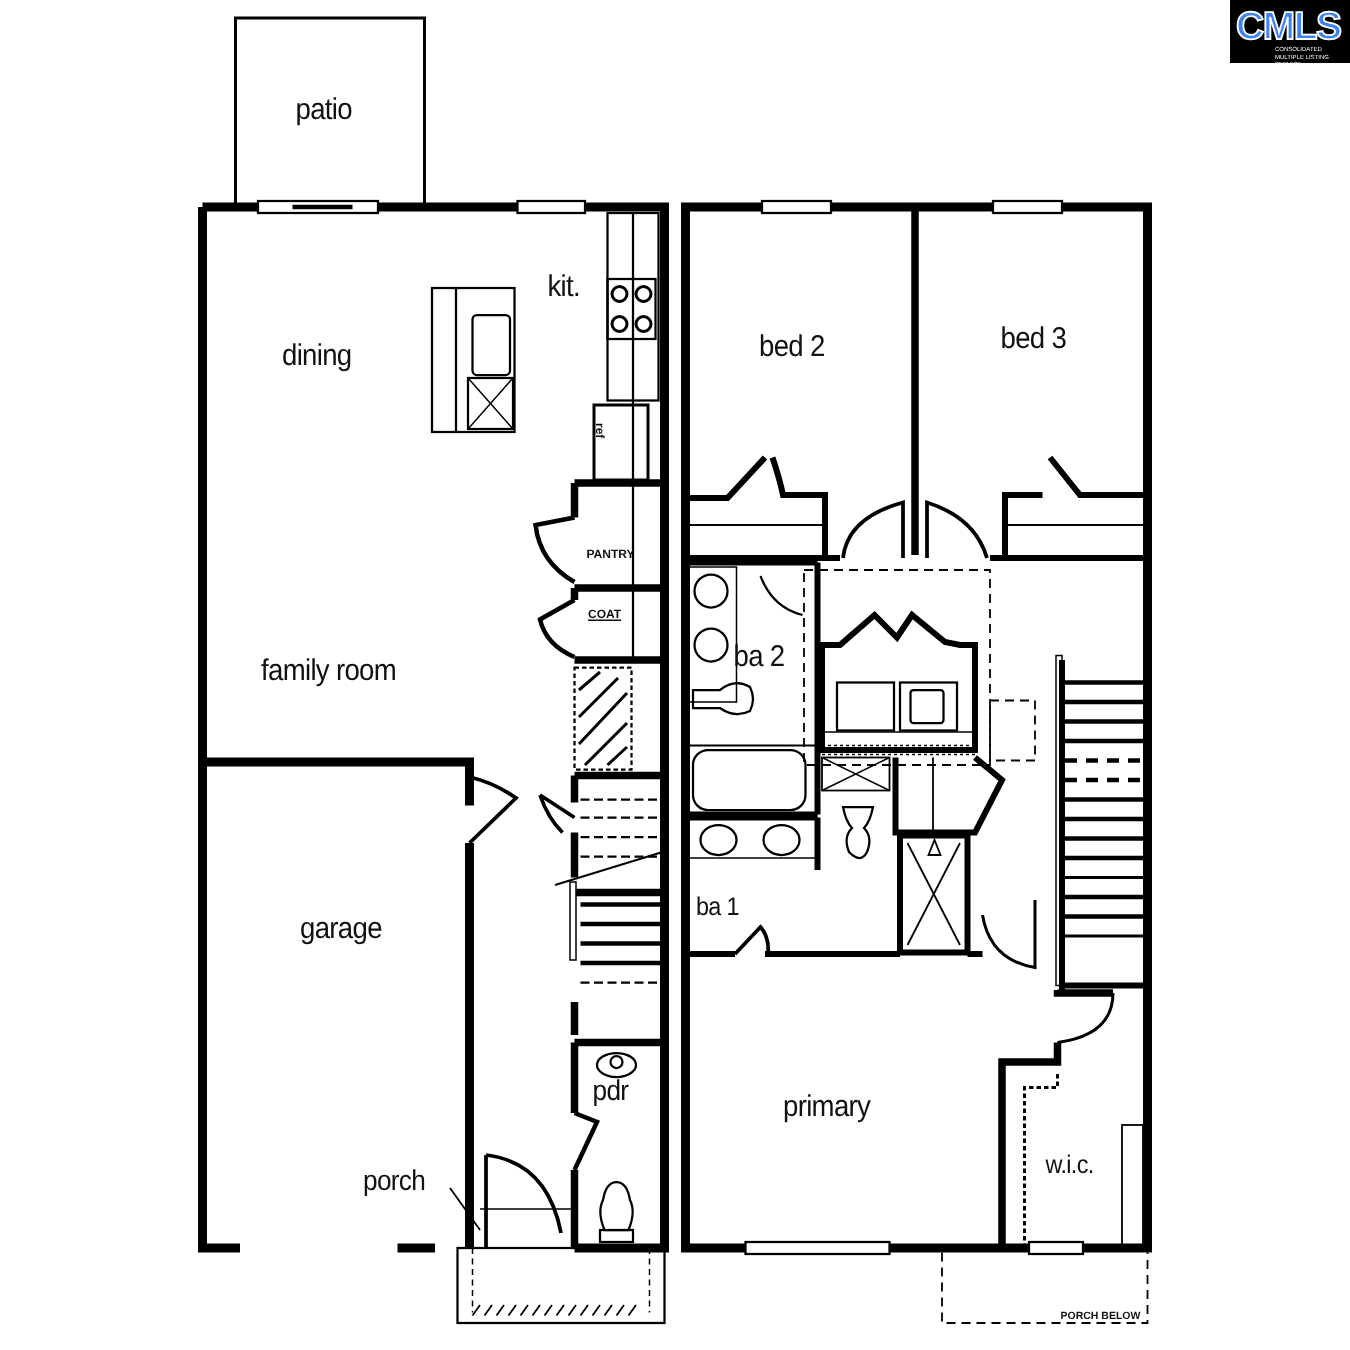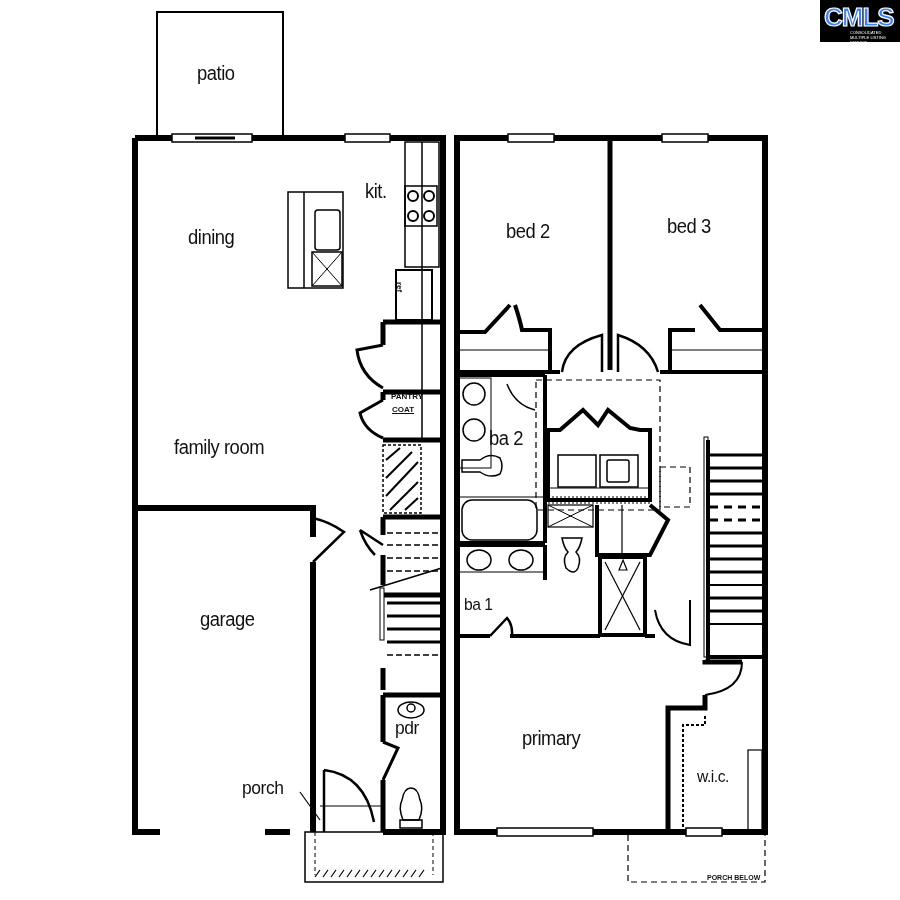--- a/index.html
+++ b/index.html
@@ -180,21 +180,21 @@
   <span class="sub">CONSOLIDATED MULTIPLE LISTING SERVICE</span>
 </div>
 
 <span class="lbl" style="left:197px;top:62px;">patio</span>
 <span class="lbl" style="left:188px;top:226px;">dining</span>
 <span class="lbl" style="left:365px;top:180px;">kit.</span>
 <span class="lbl" style="left:174px;top:436px;">family room</span>
 <span class="lbl" style="left:200px;top:608px;">garage</span>
 <span class="lbl" style="left:242px;top:777px;font-size:19px;">porch</span>
 <span class="lbl" style="left:395px;top:717px;font-size:19px;">pdr</span>
-<span class="tiny" style="left:391px;top:392px;">PANTRY</span>
+<span class="tiny" style="left:391px;top:365px;">PANTRY</span>
 <span class="tiny" style="left:392px;top:405px;text-decoration:underline;">COAT</span>
 <span class="tiny" style="left:404px;top:282px;transform:rotate(90deg);transform-origin:left top;">ref</span>
 
 <span class="lbl" style="left:506px;top:220px;">bed 2</span>
 <span class="lbl" style="left:667px;top:215px;">bed 3</span>
 <span class="lbl" style="left:489px;top:427px;">ba 2</span>
 <span class="lbl" style="left:464px;top:595px;font-size:17px;">ba 1</span>
 <span class="lbl" style="left:522px;top:727px;">primary</span>
 <span class="lbl" style="left:697px;top:767px;font-size:17px;">w.i.c.</span>
 <span class="tiny" style="left:707px;top:874px;font-size:7px;">PORCH BELOW</span>

